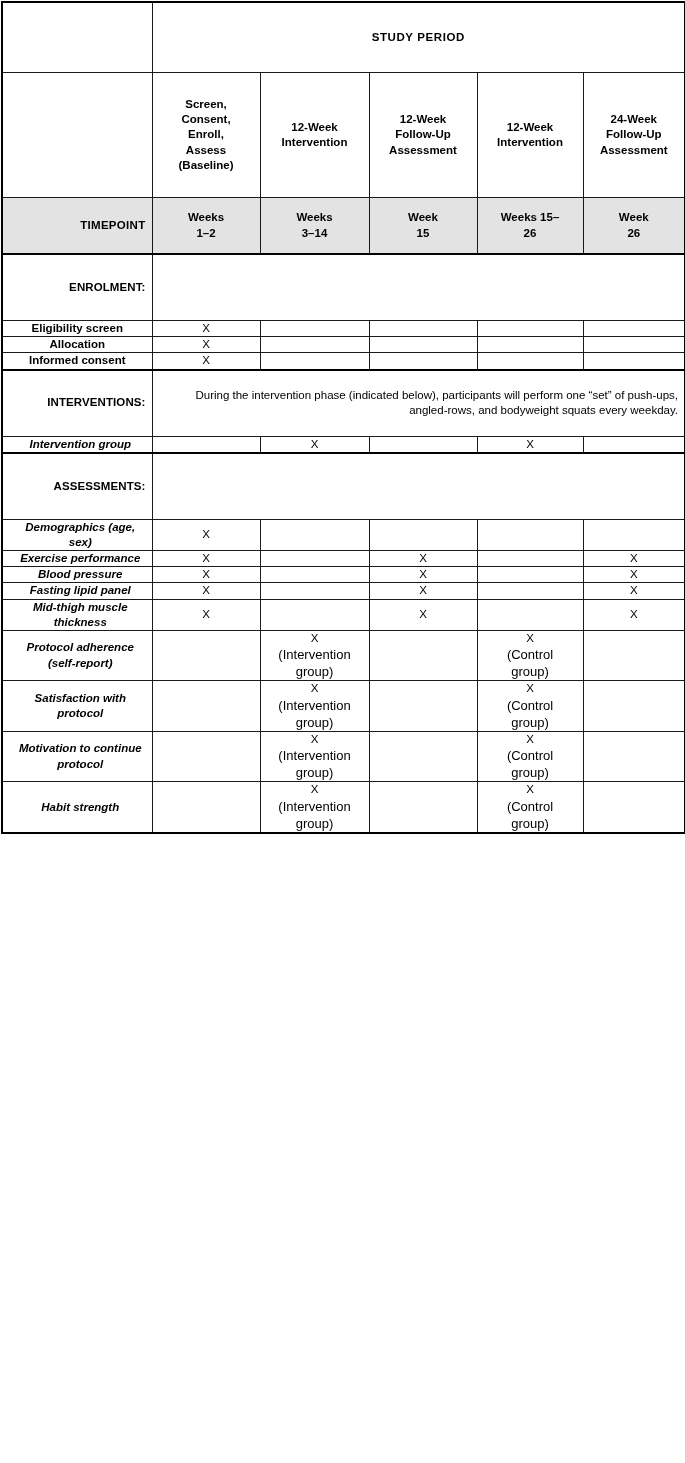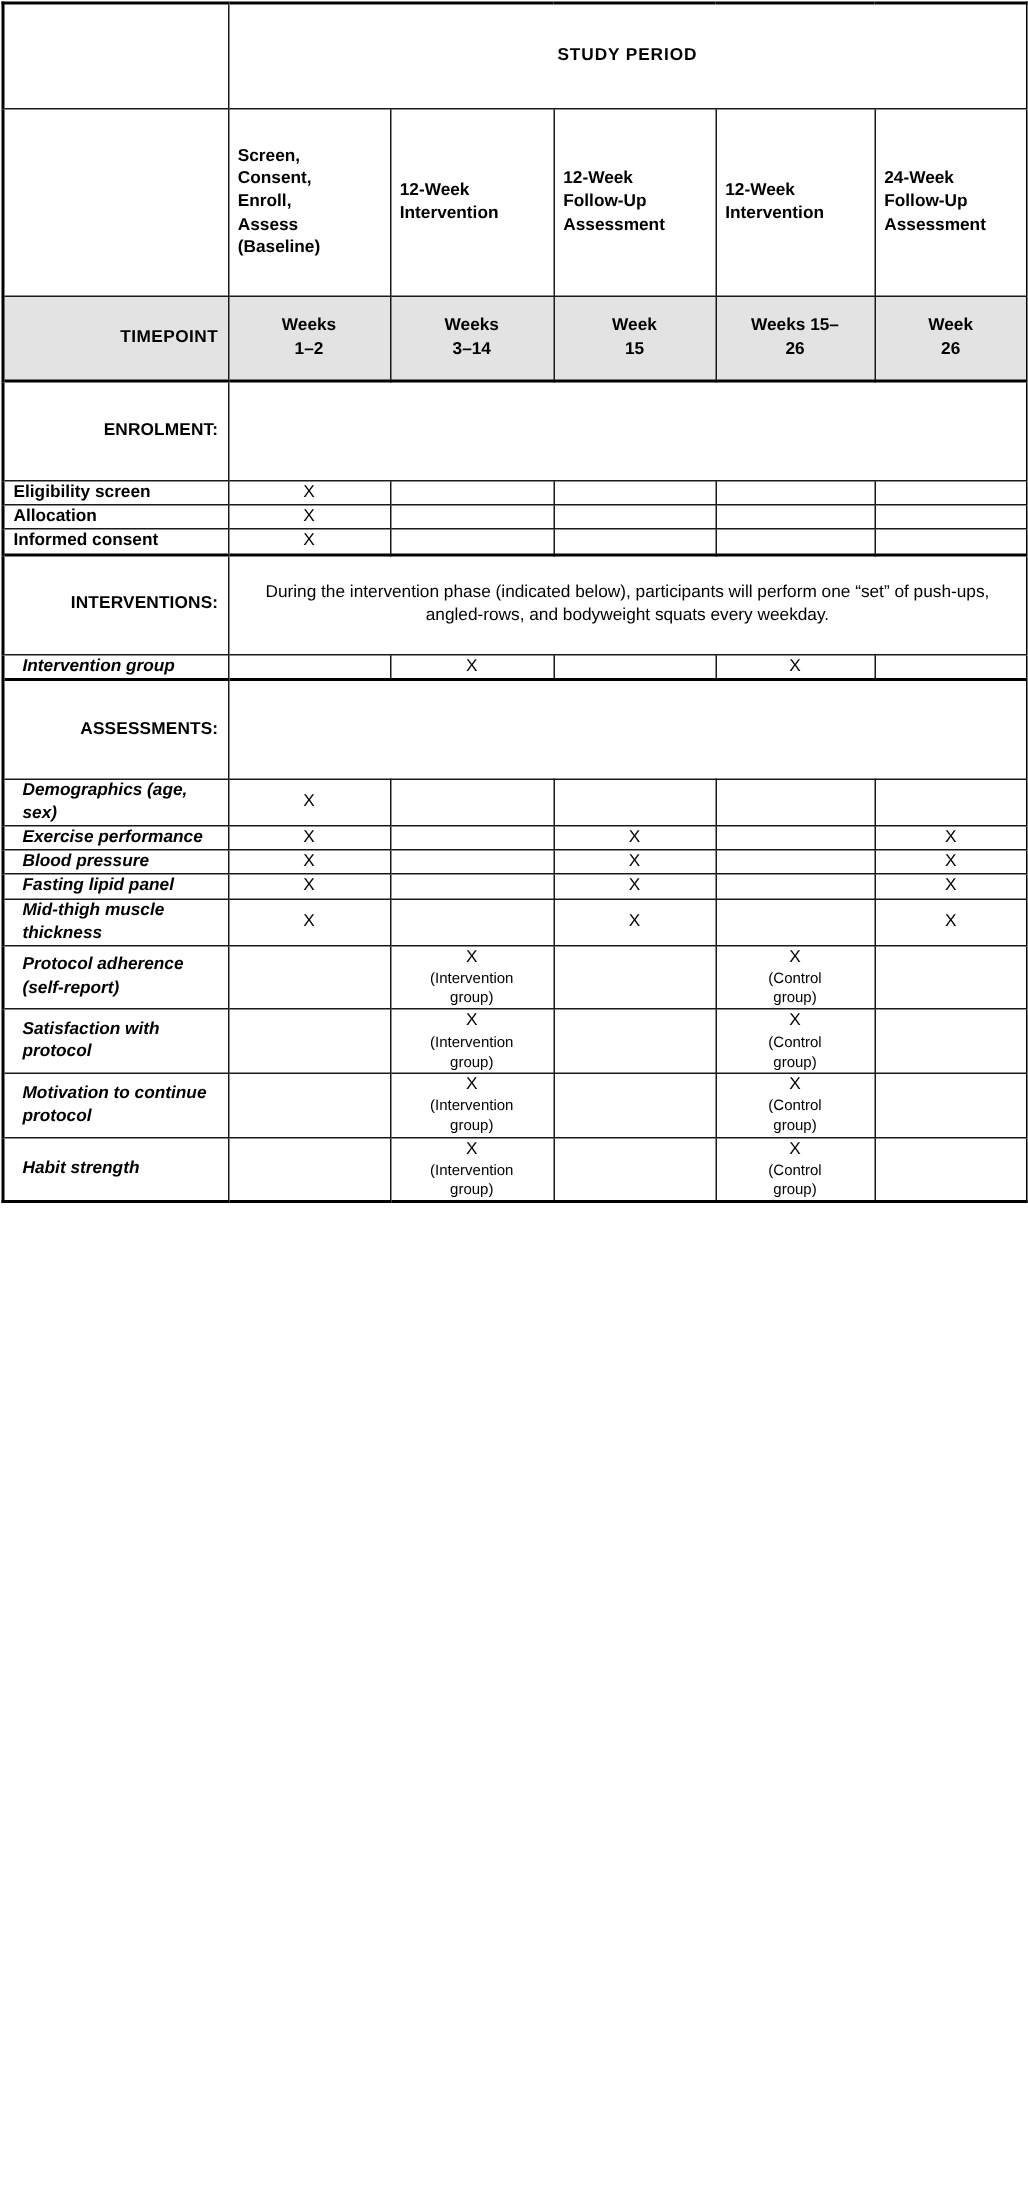--- a/index.html
+++ b/index.html
@@ -41,35 +41,35 @@
   
   col.c-label { width: 150px; }
   col.c-p1 { width: 108px; }
   col.c-p2 { width: 109px; }
   col.c-p3 { width: 108px; }
   col.c-p4 { width: 106px; }
   col.c-p5 { width: 102px; }
 
   
   .rowlabel {
-    text-align: left;
+    text-align: center;
     font-weight: bold;
     font-size: 11.5px;
     padding-right: 8px;
   }
   .rowlabel.ital { font-style: italic; padding-left: 12px; }
   .sectionhead {
     text-align: right;
     font-weight: bold;
     font-size: 12px;
     padding-right: 8px;
     letter-spacing: .1px;
   }
   .colhead {
-    text-align: left;
+    text-align: center;
     font-weight: bold;
     font-size: 11.5px;
     line-height: 1.5;
   }
   .studyperiod {
     text-align: center;
     font-weight: bold;
     font-size: 12.5px;
     letter-spacing: .6px;
     margin-top: 44px;
@@ -88,24 +88,24 @@
     line-height: 1.55;
   }
   .mark {
     text-align: center;
     font-size: 13px;
     font-weight: normal;
     line-height: 1.35;
   }
   .mark .sub {
     display: block;
-    font-size: 10px;
+    font-size: 13px;
   }
   .blurb {
-    text-align: center;
+    text-align: right;
     font-size: 12px;
     line-height: 1.55;
     padding: 4px 8px;
   }
   .shade { background: #e3e3e3 !important; }
 
   
   .thick-top { border-top: 2.5px solid #000 !important; }
   .thick-bottom { border-bottom: 2.5px solid #000 !important; }
   .thick-left { border-left: 2.5px solid #000 !important; }

